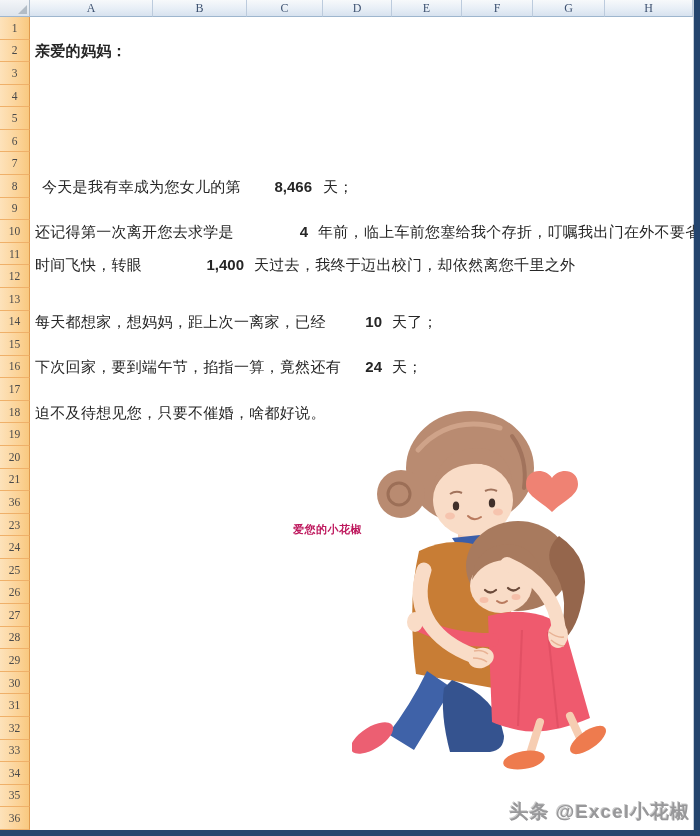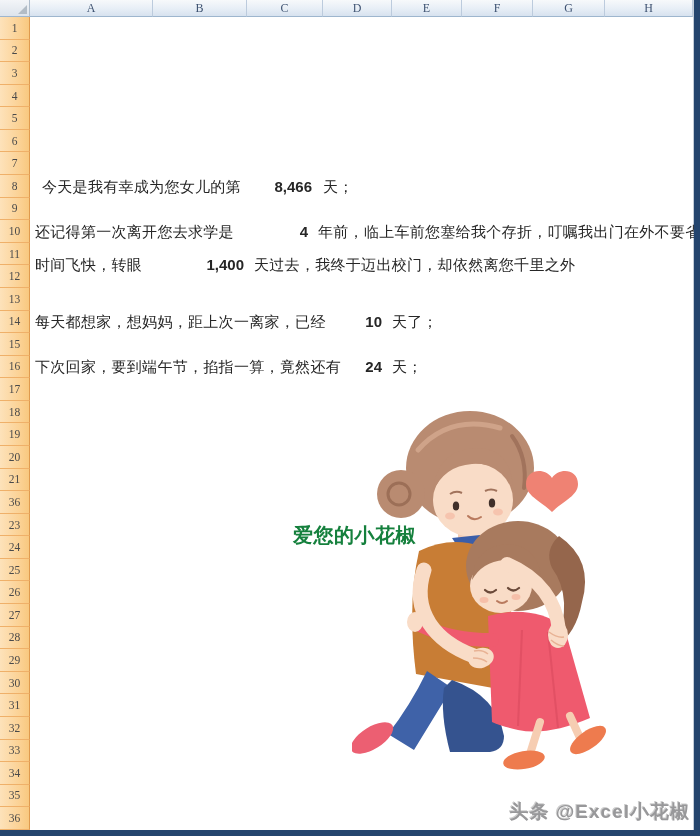--- a/index.html
+++ b/index.html
@@ -25,21 +25,21 @@
          display:flex;align-items:center;justify-content:center;}
   .grid-right{position:absolute;left:693px;top:0;width:1px;height:830px;background:#c3cdd8;}
   .win-border-r{position:absolute;left:694px;top:0;width:6px;height:836px;background:#24456e;}
   .win-border-b{position:absolute;left:0;top:830px;width:700px;height:6px;background:#24456e;}
   
   .tline{position:absolute;left:0;width:693px;height:19px;font-size:15px;color:#262626;
          letter-spacing:0.3px;white-space:nowrap;}
   .seg{position:absolute;top:0;white-space:nowrap;}
   .num{font-weight:bold;text-align:right;letter-spacing:0;}
   .bold{font-weight:bold;}
-  .signature{position:absolute;font-size:20px;font-weight:bold;color:#15803d;letter-spacing:0.5px;}
+  .signature{position:absolute;font-size:11px;font-weight:bold;color:#be185d;letter-spacing:0.5px;}
   
   .watermark{position:absolute;top:799px;right:10px;font-size:19px;font-weight:bold;
              color:#98989a;letter-spacing:1px;
              text-shadow:-1px -1px 0 #cfcfcf, 1px 1px 0 #ffffff;margin-left:6px;}
   
   .illus{position:absolute;left:352px;top:388px;width:300px;height:410px;}
 </style>
 </head>
 <body>
 
@@ -91,20 +91,23 @@
       <div class="row-h">30</div>
       <div class="row-h">31</div>
       <div class="row-h">32</div>
       <div class="row-h">33</div>
       <div class="row-h">34</div>
       <div class="row-h">35</div>
       <div class="row-h">36</div>
     </div>
   <div class="grid-right"></div>
 
+  <div class="tline bold" style="top:42px">
+    <span class="seg" style="left:35px">亲爱的妈妈：</span>
+  </div>
   <div class="tline" style="top:178px">
     <span class="seg" style="left:42px">今天是我有幸成为您女儿的第</span>
     <span class="seg num" style="left:240px;width:72px">8,466</span>
     <span class="seg" style="left:323px">天；</span>
   </div>
   <div class="tline" style="top:223px">
     <span class="seg" style="left:35px">还记得第一次离开您去求学是</span>
     <span class="seg num" style="left:240px;width:68px">4</span>
     <span class="seg" style="left:318px">年前，临上车前您塞给我个存折，叮嘱我出门在外不要省；</span>
   </div>
@@ -115,20 +118,23 @@
   </div>
   <div class="tline" style="top:313px">
     <span class="seg" style="left:35px">每天都想家，想妈妈，距上次一离家，已经</span>
     <span class="seg num" style="left:320px;width:62px">10</span>
     <span class="seg" style="left:392px">天了；</span>
   </div>
   <div class="tline" style="top:358px">
     <span class="seg" style="left:35px">下次回家，要到端午节，掐指一算，竟然还有</span>
     <span class="seg num" style="left:320px;width:62px">24</span>
     <span class="seg" style="left:392px">天；</span>
+  </div>
+  <div class="tline" style="top:404px">
+    <span class="seg" style="left:35px">迫不及待想见您，只要不催婚，啥都好说。</span>
   </div>
   <div class="signature" style="left:293px;top:522px">爱您的小花椒</div>
 
   <svg class="illus" viewBox="0 0 300 410">
     <g>
       <ellipse cx="118" cy="80" rx="64" ry="57" fill="#b98b71"></ellipse>
       <path d="M66,62 Q98,26 148,40" stroke="#cfa389" stroke-width="5" fill="none" stroke-linecap="round"></path>
       <path d="M160,48 Q176,70 172,100" stroke="#a1735c" stroke-width="4" fill="none" stroke-linecap="round"></path>
       <circle cx="49" cy="106" r="24" fill="#b98b71"></circle>
       <circle cx="47" cy="106" r="11" fill="none" stroke="#9c6f57" stroke-width="3"></circle>

